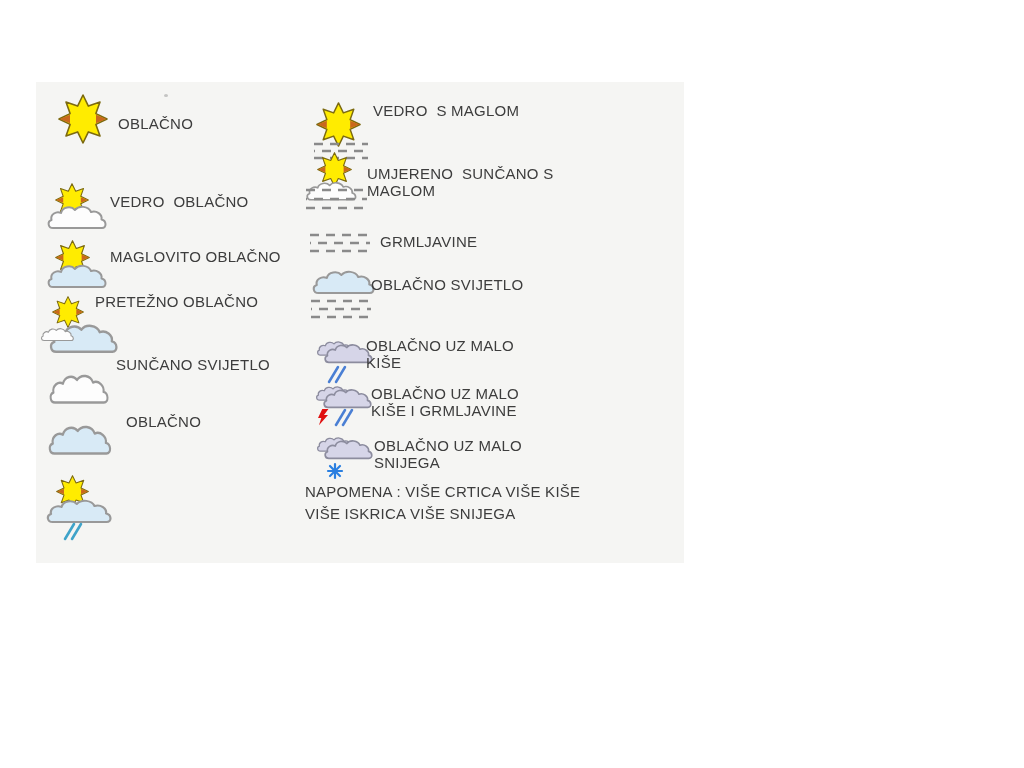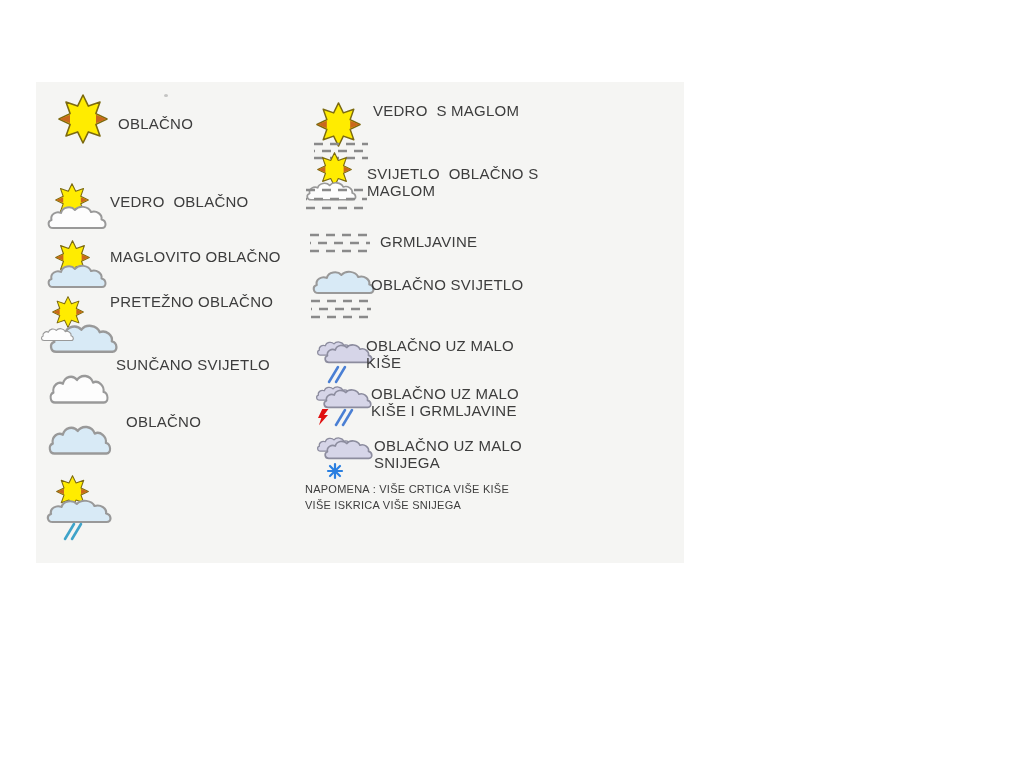--- a/index.html
+++ b/index.html
@@ -10,21 +10,21 @@
   .panel{
     position:absolute;left:36px;top:82px;width:648px;height:481px;
     background:var(--panel-bg,#f5f5f3);
   }
   .lbl{
     position:absolute;
     font-size:15px;line-height:16.5px;letter-spacing:.25px;
     color:var(--text-color,#3d3d3d);
     white-space:pre-wrap;
   }
-  .note{font-size:11px;line-height:16px;}
+  .note{font-size:15px;line-height:22px;}
   .ic{position:absolute;overflow:visible;}
   .speck{position:absolute;left:128px;top:12px;width:4px;height:3px;background:#9a9a9a;border-radius:50%;opacity:.55;}
   
   .sun-use{fill:var(--sun-yellow);stroke:var(--sun-outline);stroke-width:1.6;stroke-linejoin:round;}
   .cw{fill:var(--cloud-white);stroke:var(--cloud-outline);stroke-width:2;stroke-linejoin:round;}
   .cb{fill:var(--cloud-blue);stroke:var(--cloud-outline);stroke-width:2;stroke-linejoin:round;}
   .cl{fill:var(--rain-cloud);stroke:var(--rain-cloud-outline);stroke-width:2;stroke-linejoin:round;}
   .fog{stroke:var(--fog-gray);stroke-width:2.6;stroke-dasharray:9 7;fill:none;}
   .fog-off{stroke-dashoffset:8;}
   .rain{stroke:var(--rain-blue);stroke-width:2.5;stroke-linecap:round;}
@@ -67,21 +67,21 @@
     <use href="#g-sun" class="sun-use" transform="translate(10,0) scale(0.7)"></use>
     <use href="#p-cloud" class="cb" transform="translate(1,21)"></use>
   </svg>
   <div class="lbl" style="left:74px;top:167px">MAGLOVITO OBLAČNO</div>
 
   <svg class="ic" style="left:4px;top:212px" width="78" height="58" viewBox="0 0 78 58">
     <use href="#g-sun" class="sun-use" transform="translate(12,2) scale(0.64)"></use>
     <use href="#p-cloud" class="cb" transform="translate(8,26) scale(1.15,1.22)"></use>
     <use href="#p-cloud" class="cw" transform="translate(0,32) scale(0.56)"></use>
   </svg>
-  <div class="lbl" style="left:74px;top:212px">PRETEŽNO OBLAČNO</div>
+  <div class="lbl" style="left:59px;top:212px">PRETEŽNO OBLAČNO</div>
 
   <svg class="ic" style="left:10px;top:279px" width="64" height="42" viewBox="0 0 64 42">
     <use href="#p-cloud" class="cw" transform="translate(2,9) scale(1.0,1.25)"></use>
   </svg>
   <div class="lbl" style="left:80px;top:275px">SUNČANO SVIJETLO</div>
 
   <svg class="ic" style="left:9px;top:329px" width="66" height="44" viewBox="0 0 66 44">
     <use href="#p-cloud" class="cb" transform="translate(2,10) scale(1.06,1.25)"></use>
   </svg>
   <div class="lbl" style="left:90px;top:332px">OBLAČNO</div>
@@ -101,21 +101,21 @@
   </svg>
   <div class="lbl" style="left:337px;top:21px">VEDRO  S MAGLOM</div>
 
   <svg class="ic" style="left:269px;top:70px" width="68" height="66" viewBox="0 0 68 66">
     <use href="#g-sun" class="sun-use" transform="translate(12,0) scale(0.7)"></use>
     <use href="#p-cloud" class="cw" transform="translate(0,27) scale(0.85,0.8)"></use>
     <line class="fog" x1="1" y1="38" x2="62" y2="38"></line>
     <line class="fog fog-off" x1="1" y1="47" x2="62" y2="47"></line>
     <line class="fog" x1="1" y1="56" x2="62" y2="56"></line>
   </svg>
-  <div class="lbl" style="left:331px;top:84px">SVIJETLO  OBLAČNO S
+  <div class="lbl" style="left:331px;top:84px">UMJERENO  SUNČANO S
 MAGLOM</div>
 
   <svg class="ic" style="left:273px;top:149px" width="62" height="24" viewBox="0 0 62 24">
     <line class="fog" x1="1" y1="4" x2="61" y2="4"></line>
     <line class="fog fog-off" x1="1" y1="12" x2="61" y2="12"></line>
     <line class="fog" x1="1" y1="20" x2="61" y2="20"></line>
   </svg>
   <div class="lbl" style="left:344px;top:152px">GRMLJAVINE</div>
 
   <svg class="ic" style="left:273px;top:183px" width="66" height="54" viewBox="0 0 66 54">

